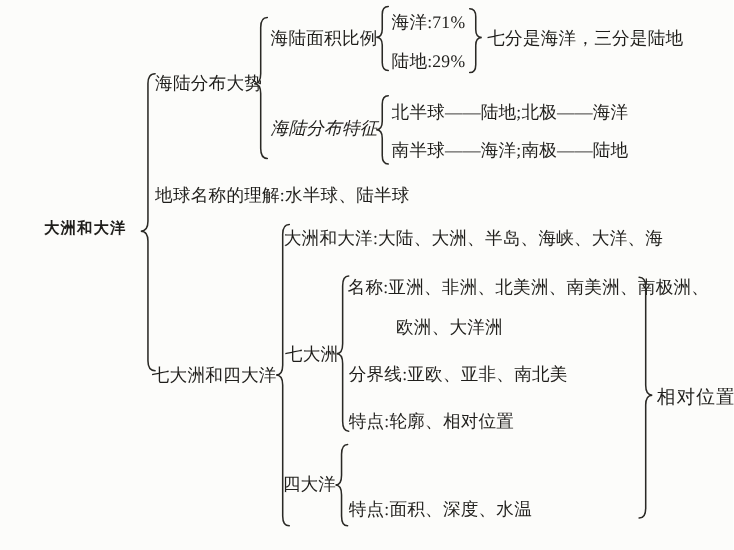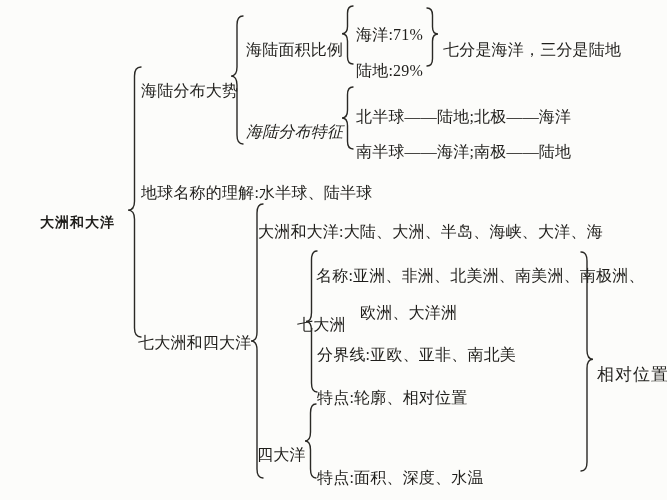--- a/index.html
+++ b/index.html
@@ -10,21 +10,20 @@
     color:#1f1e1b;
     font-family:"Liberation Serif","DejaVu Serif",serif;
     overflow:hidden;
   }
   .t{
     position:absolute;
     white-space:nowrap;
     font-size:16px;
     line-height:1.3;
     letter-spacing:0.2px;
-    margin-top:14px;
   }
   .t.root{font-size:14px;font-weight:bold;letter-spacing:1px;}
   .t.note{font-size:17px;letter-spacing:1px;}
   .brace{position:absolute;overflow:visible;color:#2a2925;}
 </style>
 </head>
 <body>
 
 <div class="canvas">
 
@@ -51,28 +50,28 @@
 
   <div class="t" style="left:246px;top:108px;font-style:italic;">海陆分布特征</div>
   <svg class="brace" style="left:342px;top:86px;" width="11" height="64" viewBox="0 0 11 64">
       <path d="M 11 1 Q 5.5 1 5.5 8.68 L 5.5 24.32 Q 5.5 32 0 32 Q 5.5 32 5.5 39.68 L 5.5 55.32 Q 5.5 63 11 63" fill="none" stroke="currentColor" stroke-width="1.4" stroke-linecap="round"></path>
     </svg>
   <div class="t" style="left:356px;top:93px;">北半球——陆地;北极——海洋</div>
   <div class="t" style="left:356px;top:128px;">南半球——海洋;南极——陆地</div>
 
   <div class="t" style="left:141px;top:169px;">地球名称的理解:水半球、陆半球</div>
 
-  <div class="t" style="left:138px;top:319px;text-align:right;">七大洲和四大洋</div>
+  <div class="t" style="left:138px;top:332px;text-align:right;">七大洲和四大洋</div>
   <svg class="brace" style="left:251px;top:203px;" width="12" height="276" viewBox="0 0 12 276">
       <path d="M 12 1 Q 6 1 6 10 L 6 129 Q 6 138 0 138 Q 6 138 6 147 L 6 266 Q 6 275 12 275" fill="none" stroke="currentColor" stroke-width="1.4" stroke-linecap="round"></path>
     </svg>
 
   <div class="t" style="left:258px;top:208px;">大洲和大洋:大陆、大洲、半岛、海峡、大洋、海</div>
 
-  <div class="t" style="left:259px;top:301px;padding-left:38px;">七大洲</div>
+  <div class="t" style="left:259px;top:313px;">七大洲</div>
   <svg class="brace" style="left:306px;top:250px;" width="11" height="143" viewBox="0 0 11 143">
       <path d="M 11 1 Q 5.5 1 5.5 10 L 5.5 62.5 Q 5.5 71.5 0 71.5 Q 5.5 71.5 5.5 80.5 L 5.5 133 Q 5.5 142 11 142" fill="none" stroke="currentColor" stroke-width="1.4" stroke-linecap="round"></path>
     </svg>
   <div class="t" style="left:316px;top:252px;text-align:center;">名称:亚洲、非洲、北美洲、南美洲、南极洲、</div>
   <div class="t" style="left:360px;top:289px;">欧洲、大洋洲</div>
   <div class="t" style="left:317px;top:374px;">特点:轮廓、相对位置</div>
   <div class="t" style="left:317px;top:331px;">分界线:亚欧、亚非、南北美</div>
 
   <div class="t" style="left:257px;top:431px;">四大洋</div>
   <svg class="brace" style="left:305px;top:403px;" width="11" height="76" viewBox="0 0 11 76">

